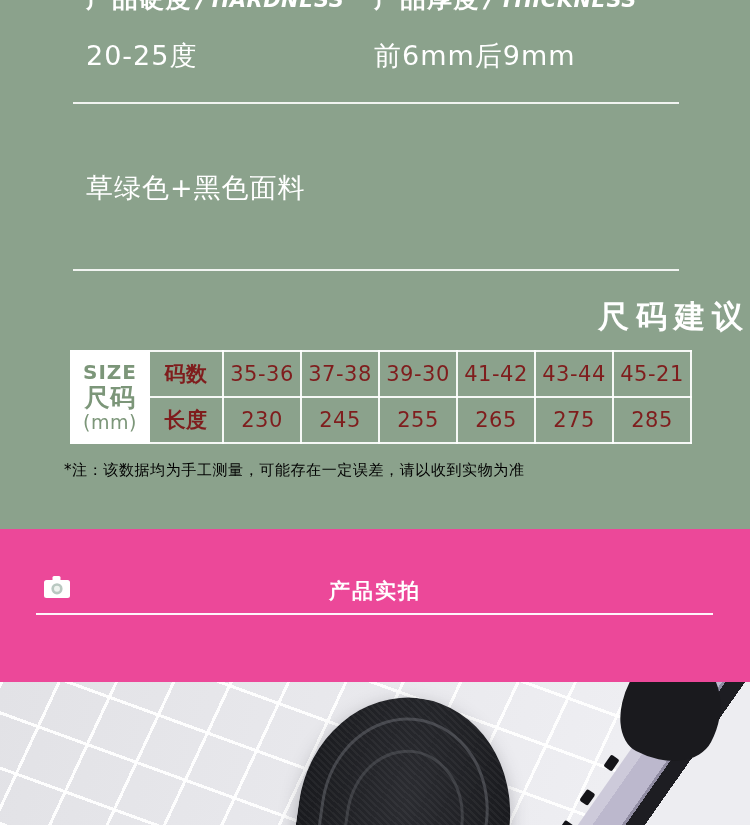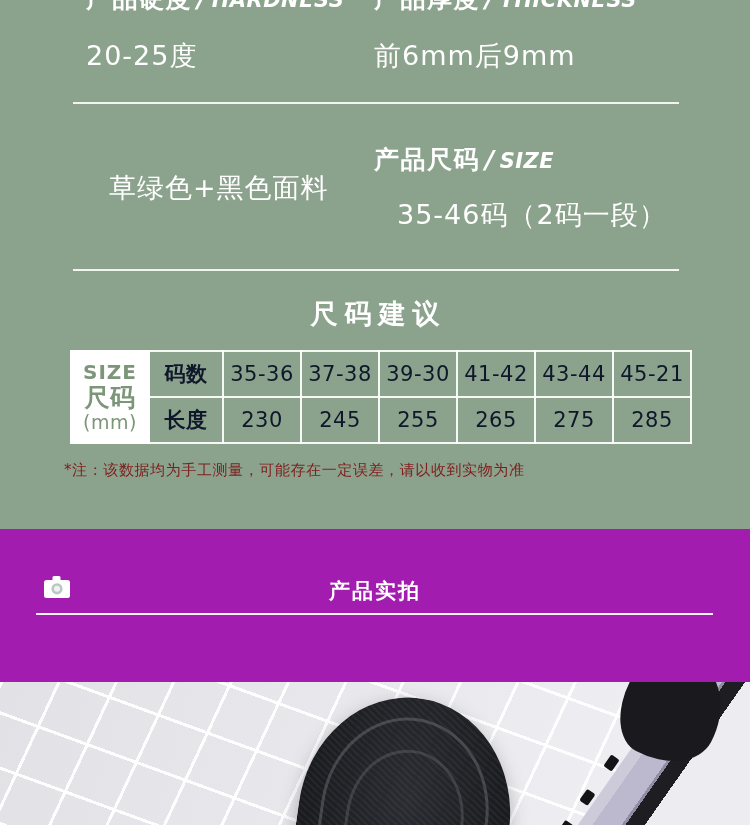--- a/index.html
+++ b/index.html
@@ -10,46 +10,46 @@
     -webkit-font-smoothing:antialiased;
   }
   
   .spec{position:absolute;color:#fff;white-space:nowrap;}
   .spec .hd{font-size:25px;font-weight:700;letter-spacing:1.5px;line-height:26px;}
   .spec .hd .sep{font-weight:800;font-style:italic;margin:0 4px 0 5px;}
   .spec .hd .en{font-style:italic;font-size:21px;font-weight:600;letter-spacing:.5px;}
   .spec .val{font-size:27px;font-weight:500;letter-spacing:1px;margin-top:28px;line-height:30px;}
   .spec.r1{top:-14px;}
   .spec.r2{top:147px;}
-  .spec.r2 .val{margin-top:26px;margin-left:23px;}
+  .spec.r2 .val{margin-top:26px;}
   .spec.colL{left:86px;}
   .spec.colR{left:374px;}
   .divider{position:absolute;left:73px;width:606px;height:2px;background:rgba(255,255,255,.88);}
   .divider.d1{top:102px;}
   .divider.d2{top:269px;}
   
-  .size-title{position:absolute;top:296px;left:0;width:750px;text-align:center;
-    color:#fff;font-size:27px;font-weight:700;letter-spacing:7px;text-indent:7px;}
+  .size-title{position:absolute;top:296px;left:0;width:750px;text-align:right;
+    color:#fff;font-size:31px;font-weight:700;letter-spacing:7px;text-indent:7px;}
   table.size-table{position:absolute;top:350px;left:70px;border-collapse:collapse;}
   table.size-table td{
     border:2px solid rgba(255,255,255,.92);
     width:76px;height:44px;padding:0;text-align:center;vertical-align:middle;
-    color:#0f172a;font-size:21px;font-weight:500;letter-spacing:.5px;
+    color:#7f1d1d;font-size:21px;font-weight:500;letter-spacing:.5px;
   }
   table.size-table td.rowlabel{width:72px;font-weight:600;}
   table.size-table td.corner{
     background:#fff;border-color:#fff;color:#7C9679;line-height:1.12;
   }
   td.corner .l1{font-size:20px;font-weight:700;letter-spacing:1px;}
   td.corner .l2{font-size:25px;font-weight:600;}
   td.corner .l3{font-size:19px;font-weight:500;}
-  .note{position:absolute;top:461px;left:64px;color:#7f1d1d;font-size:15px;
+  .note{position:absolute;top:461px;left:64px;color:#000000;font-size:15px;
     font-weight:500;letter-spacing:.6px;}
   
-  .band{position:absolute;top:529px;left:0;width:750px;height:153px;background:#a21caf;}
+  .band{position:absolute;top:529px;left:0;width:750px;height:153px;background:#ec4899;}
   .band .cam{position:absolute;left:44px;top:47px;}
   .band .zh{position:absolute;top:48px;left:0;width:100%;text-align:center;
     color:#fff;font-size:21px;font-weight:700;letter-spacing:2px;}
   .band .en{position:absolute;top:49px;right:37px;color:#fff;font-size:19px;
     font-style:italic;font-weight:600;letter-spacing:.5px;}
   .band .rule{position:absolute;top:84px;left:36px;width:677px;height:2px;
     background:rgba(255,255,255,.95);}
   
   .photo{
     position:absolute;top:682px;left:0;width:750px;height:143px;overflow:hidden;
@@ -105,24 +105,20 @@
   <div class="spec r1 colR">
     <div class="hd"><span>产品厚度</span><span class="sep">/</span><span class="en">THICKNESS</span></div>
     <div class="val">前6mm后9mm</div>
   </div>
 
   <div class="divider d1"></div>
 
   <div class="spec r2 colL">
     <div class="val">草绿色+黑色面料</div>
   </div>
-  <div class="spec r2 colR">
-    <div class="hd"><span>产品尺码</span><span class="sep">/</span><span class="en">SIZE</span></div>
-    <div class="val">35-46码（2码一段）</div>
-  </div>
 
   <div class="divider d2"></div>
 
   <div class="size-title">尺码建议</div>
 
   <table class="size-table">
     <tbody>
         <tr>
       <td class="corner" rowspan="2">
         <div class="l1">SIZE</div>

